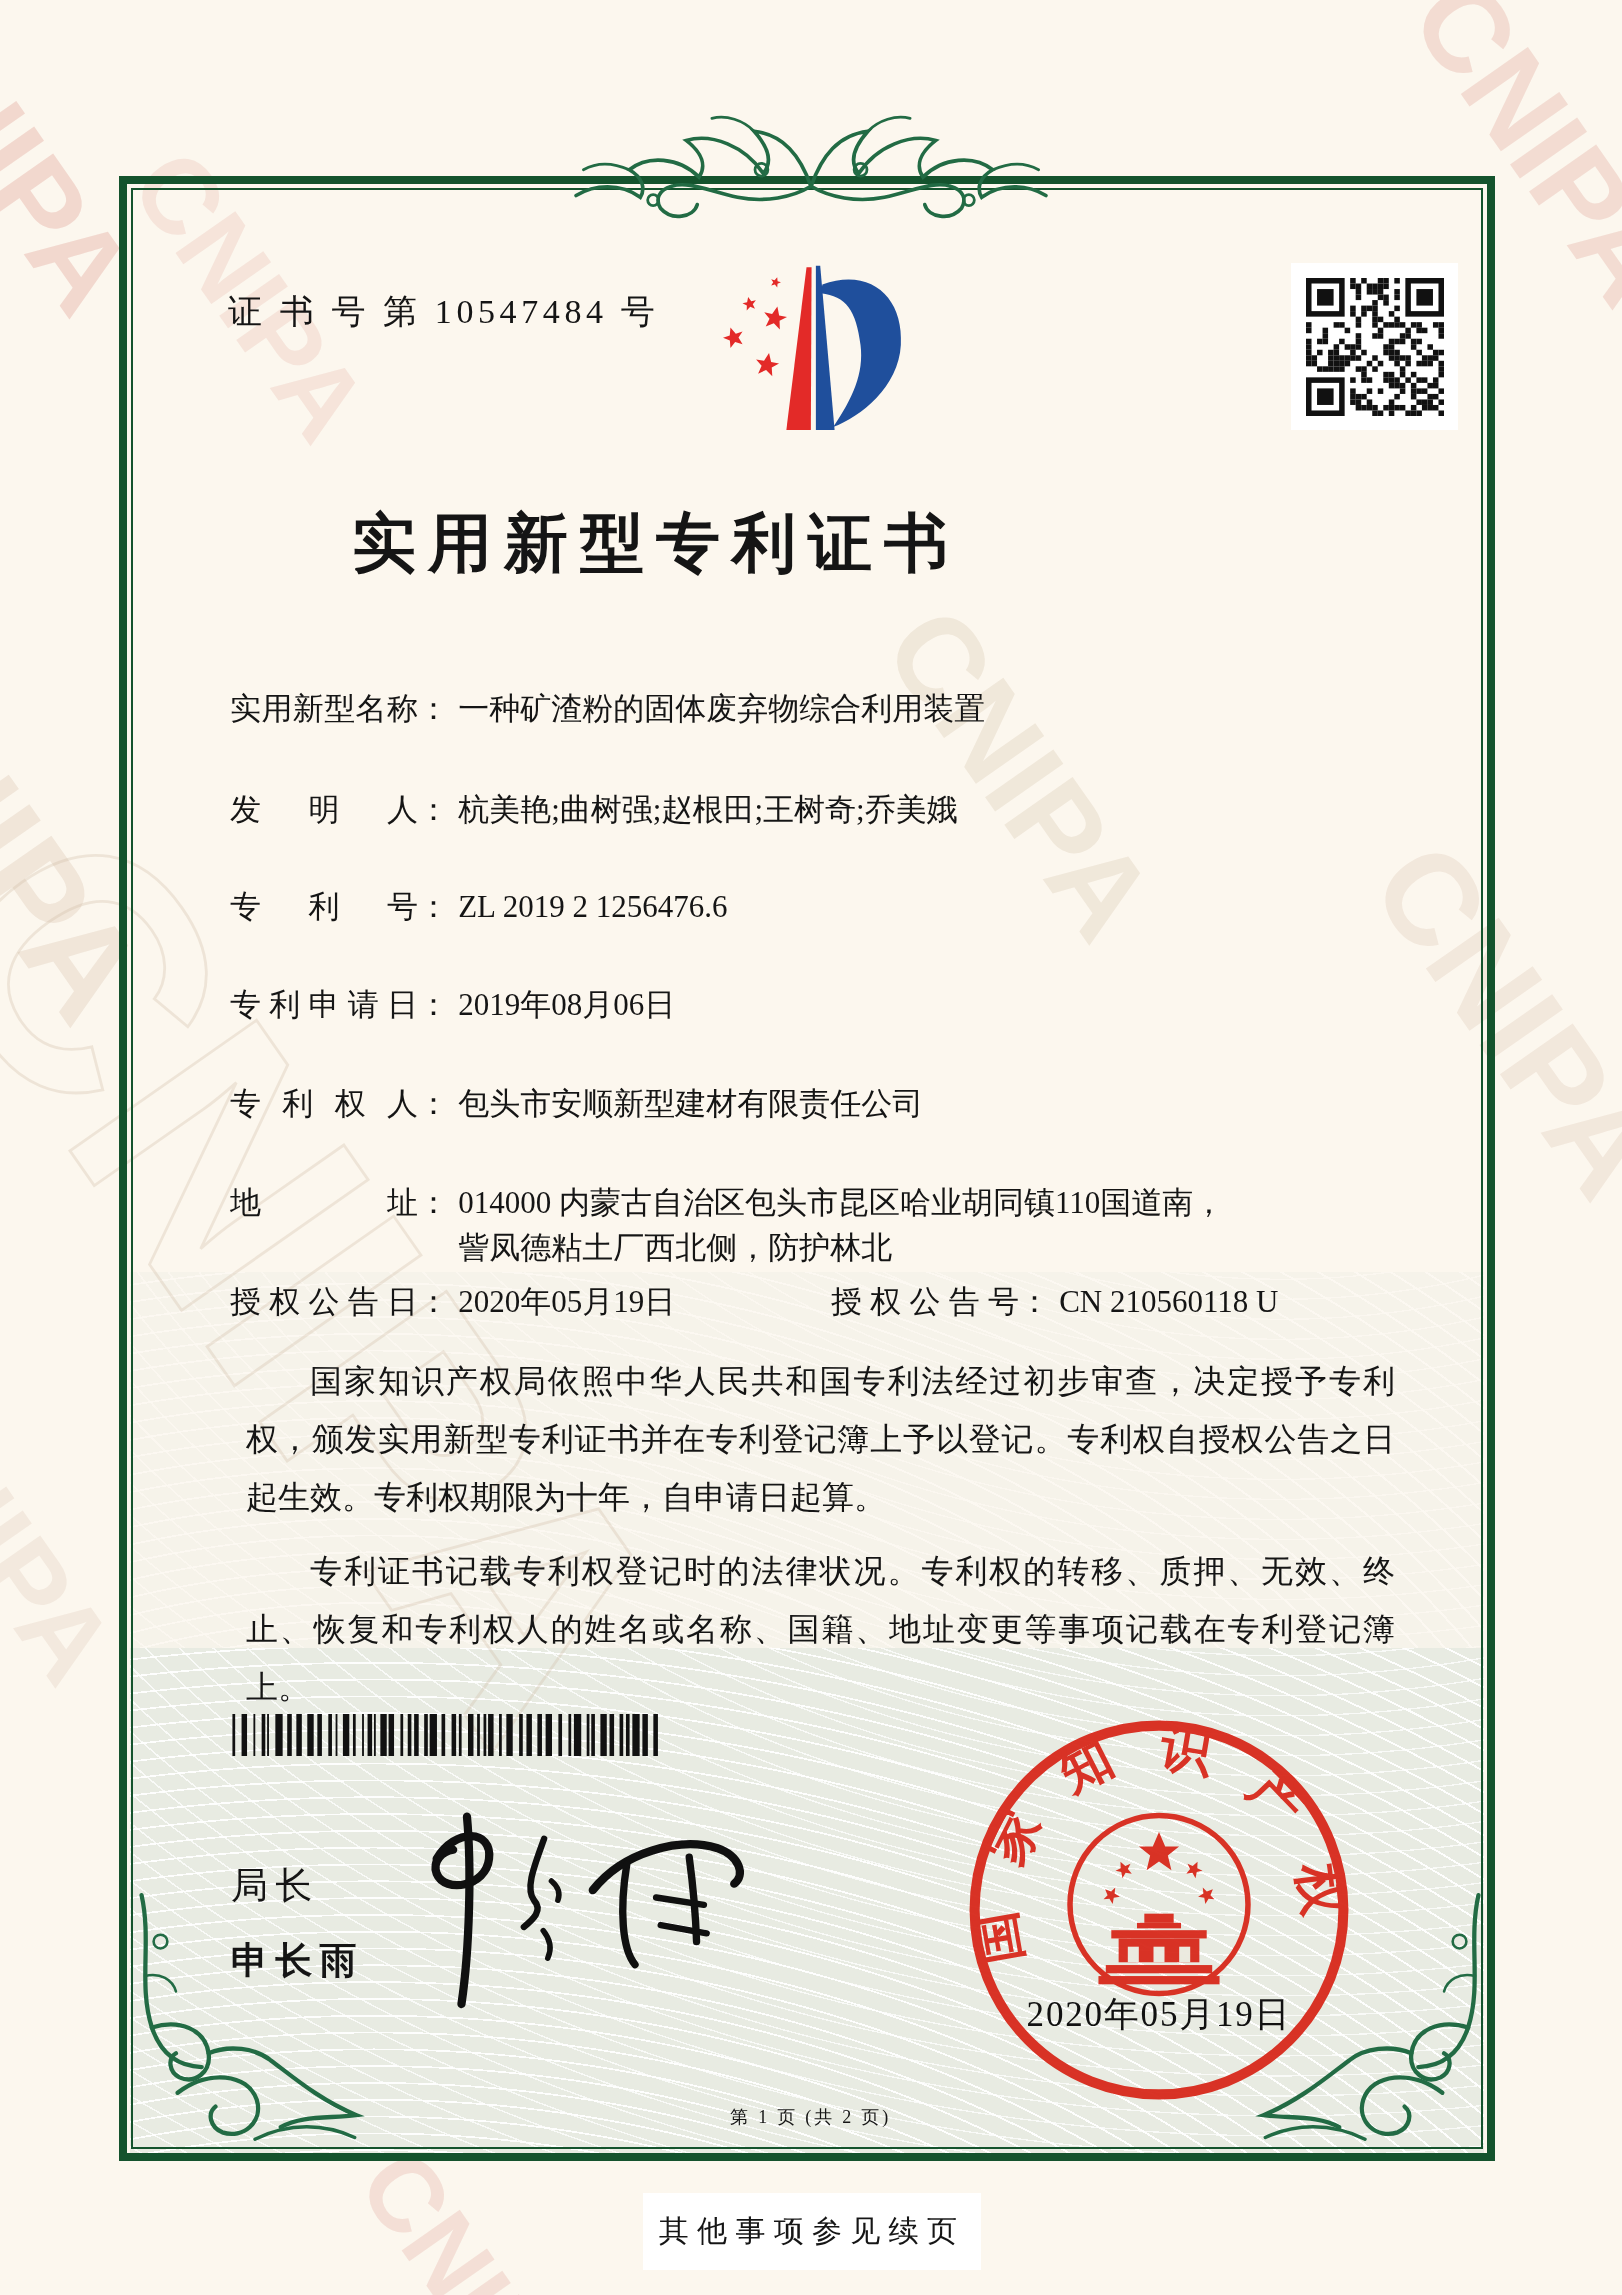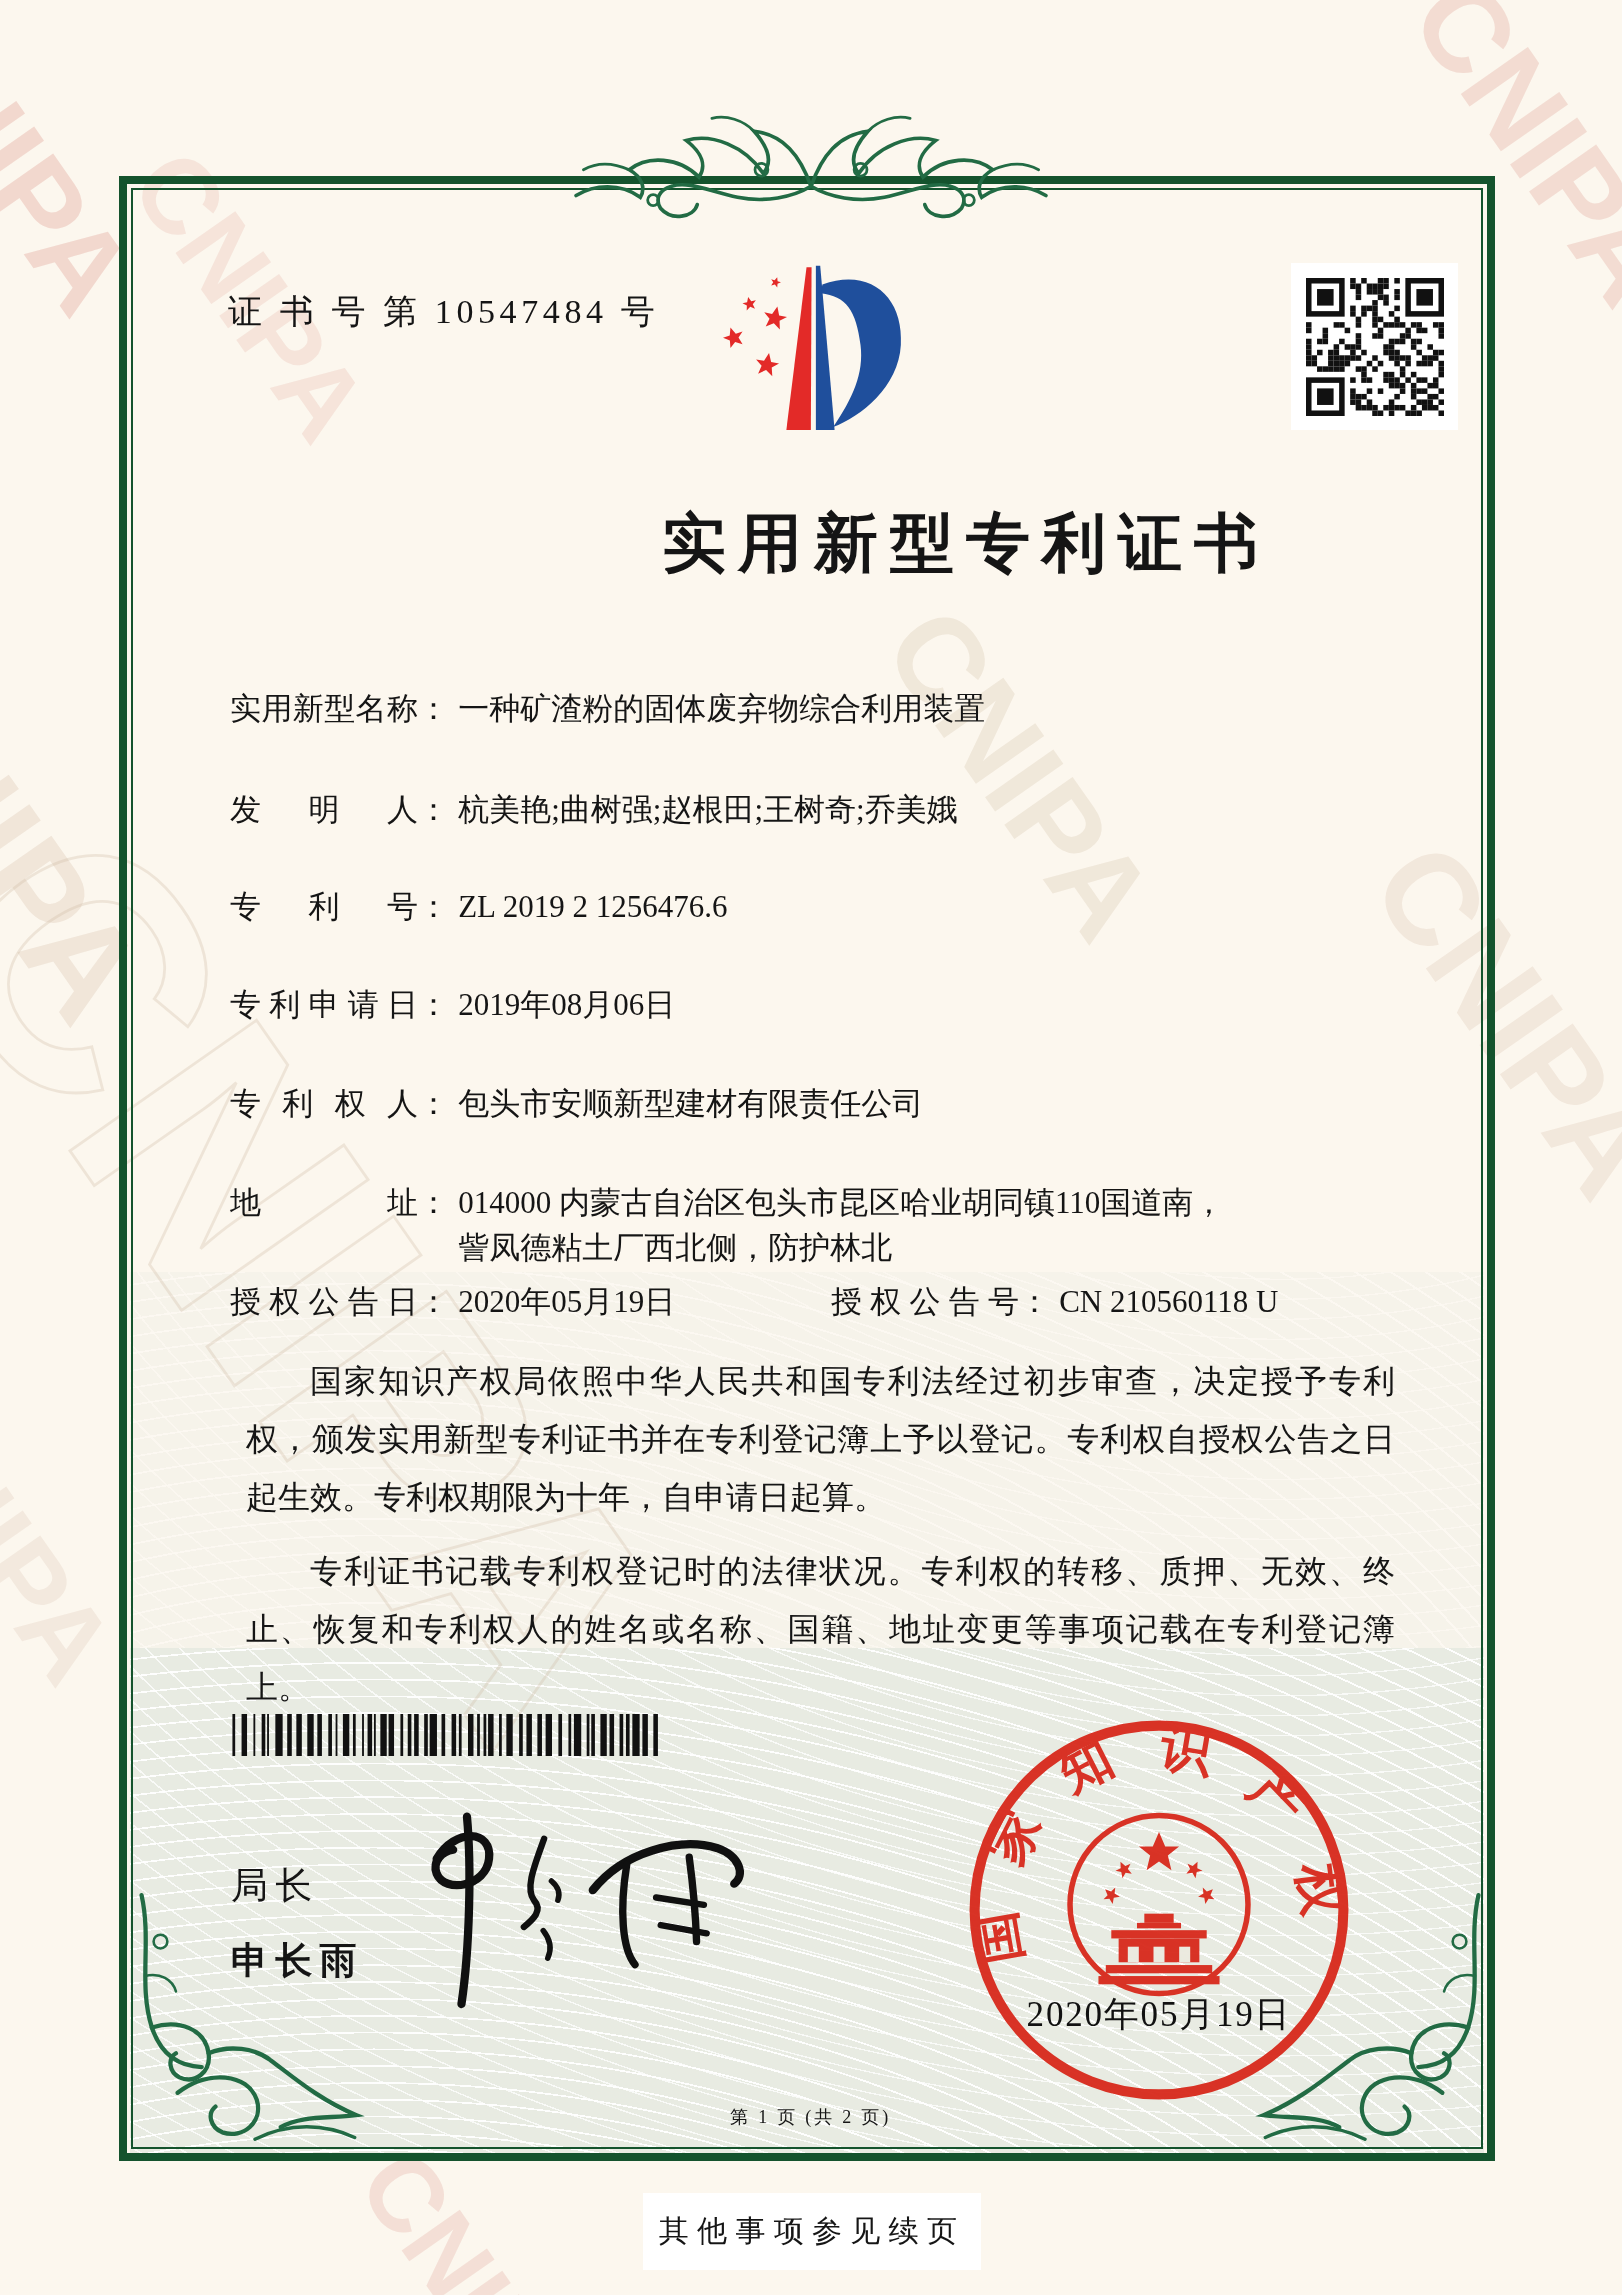--- a/index.html
+++ b/index.html
@@ -36,21 +36,21 @@
   .orn{position:absolute;z-index:4;pointer-events:none;}
   .orn-top{left:554px;top:78px;width:514px;height:156px;}
   .orn-bl{left:122px;top:1890px;width:266px;height:275px;}
   .orn-br{left:1232px;top:1890px;width:266px;height:275px;transform:scaleX(-1);}
 
   
   .cert-no{position:absolute;left:228px;top:289px;font-size:34px;letter-spacing:4.6px;z-index:3;text-align:right;}
   .logo{position:absolute;left:705px;top:255px;width:216px;height:216px;z-index:3;}
   .qr-box{position:absolute;left:1291px;top:263px;width:167px;height:167px;background:#ffffff;z-index:3;
           display:flex;align-items:center;justify-content:center;}
-  .title{position:absolute;left:352px;top:500px;width:918px;text-align:right;font-size:64px;
+  .title{position:absolute;left:352px;top:500px;width:918px;text-align:left;font-size:64px;
          font-weight:bold;letter-spacing:12px;z-index:3;}
 
   
   .frow{position:absolute;left:230px;width:1221px;display:flex;font-size:31px;z-index:3;line-height:1.45;}
   .flabel{display:inline-block;width:188px;text-align:justify;text-align-last:justify;text-justify:inter-ideograph;flex:none;}
   .fcolon{flex:none;}
   .fval{margin-left:9.2px;}
   .grant2{position:absolute;left:601px;top:0;display:flex;}
   .r-name{top:687px;} .r-inv{top:788px;} .r-pat{top:885px;} .r-fil{top:983px;}
   .r-own{top:1082px;} .r-adr{top:1181px;} .r-grant{top:1280px;}

